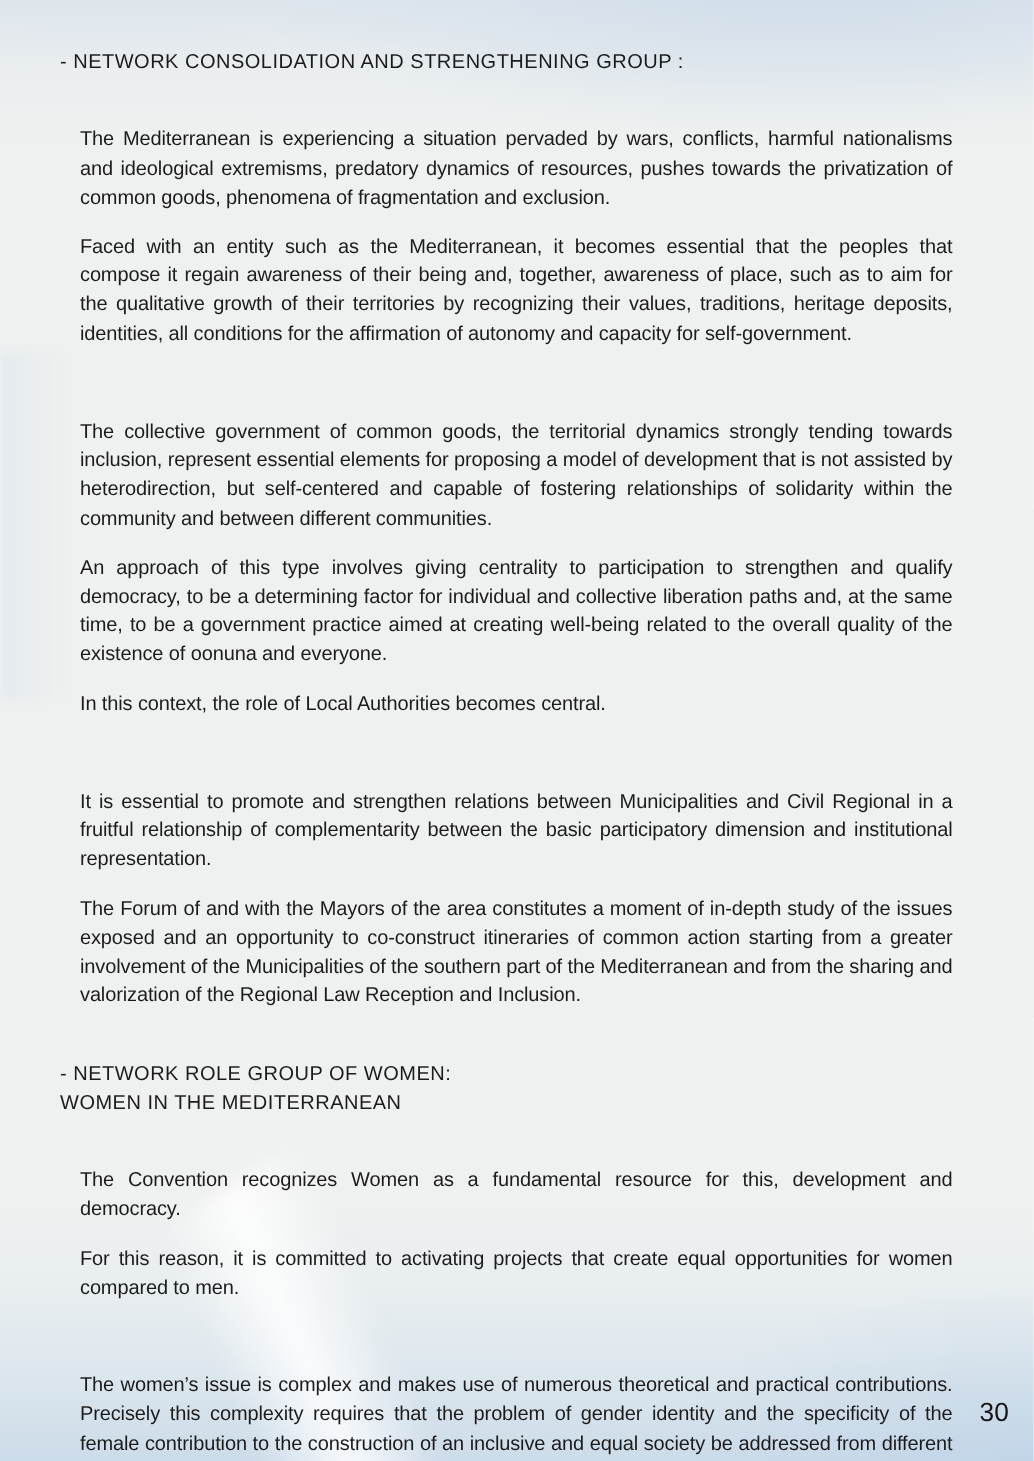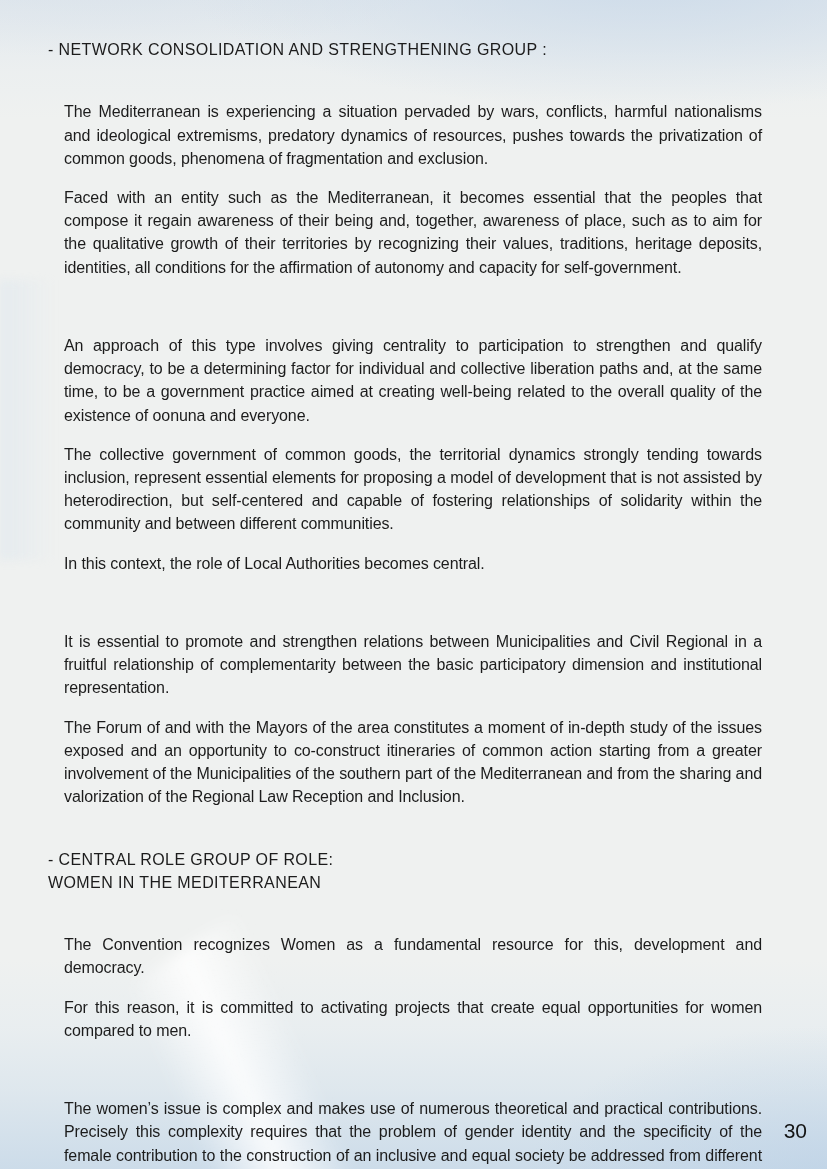--- a/index.html
+++ b/index.html
@@ -77,34 +77,34 @@
     <div>
       <div class="heading-line">- NETWORK CONSOLIDATION AND STRENGTHENING GROUP :</div>
 
       <div class="gap"></div>
 
       <p>The Mediterranean is experiencing a situation pervaded by wars, conflicts, harmful nationalisms and ideological extremisms, predatory dynamics of resources, pushes towards the privatization of common goods, phenomena of fragmentation and exclusion.</p>
       <p>Faced with an entity such as the Mediterranean, it becomes essential that the peoples that compose it regain awareness of their being and, together, awareness of place, such as to aim for the qualitative growth of their territories by recognizing their values, traditions, heritage deposits, identities, all conditions for the affirmation of autonomy and capacity for self-government.</p>
 
       <div class="gap"></div>
 
+      <p>The collective government of common goods, the territorial dynamics strongly tending towards inclusion, represent essential elements for proposing a model of development that is not assisted by heterodirection, but self-centered and capable of fostering relationships of solidarity within the community and between different communities.</p>
       <p>An approach of this type involves giving centrality to participation to strengthen and qualify democracy, to be a determining factor for individual and collective liberation paths and, at the same time, to be a government practice aimed at creating well-being related to the overall quality of the existence of oonuna and everyone.</p>
-      <p>The collective government of common goods, the territorial dynamics strongly tending towards inclusion, represent essential elements for proposing a model of development that is not assisted by heterodirection, but self-centered and capable of fostering relationships of solidarity within the community and between different communities.</p>
       <p>In this context, the role of Local Authorities becomes central.</p>
 
       <div class="gap"></div>
 
       <p>It is essential to promote and strengthen relations between Municipalities and Civil Regional in a fruitful relationship of complementarity between the basic participatory dimension and institutional representation.</p>
       <p>The Forum of and with the Mayors of the area constitutes a moment of in-depth study of the issues exposed and an opportunity to co-construct itineraries of common action starting from a greater involvement of the Municipalities of the southern part of the Mediterranean and from the sharing and valorization of the Regional Law Reception and Inclusion.</p>
     </div>
 
     <div class="gap"></div>
 
     <div>
-      <div class="heading-line">- CENTRAL ROLE GROUP OF ROLE:</div>
+      <div class="heading-line">- NETWORK ROLE GROUP OF WOMEN:</div>
       <div class="heading-line">WOMEN IN THE MEDITERRANEAN</div>
 
       <div class="gap"></div>
 
       <p>The Convention recognizes Women as a fundamental resource for this, development and democracy.</p>
       <p>For this reason, it is committed to activating projects that create equal opportunities for women compared to men.</p>
 
       <div class="gap"></div>
 
       <p>The women’s issue is complex and makes use of numerous theoretical and practical contributions. Precisely this complexity requires that the problem of gender identity and the specificity of the female contribution to the construction of an inclusive and equal society be addressed from different angles and with different methodologies. There are different stages of development of the role of women in society, linked both to cultural and historical issues, and to political problems that have become more pronounced especially in the last decade. The women’s struggle is, however, unavoidable in all parts of the world and, especially in some contexts, it must deal with the inevitable attempts of instrumentalization by those who manage power.</p>

